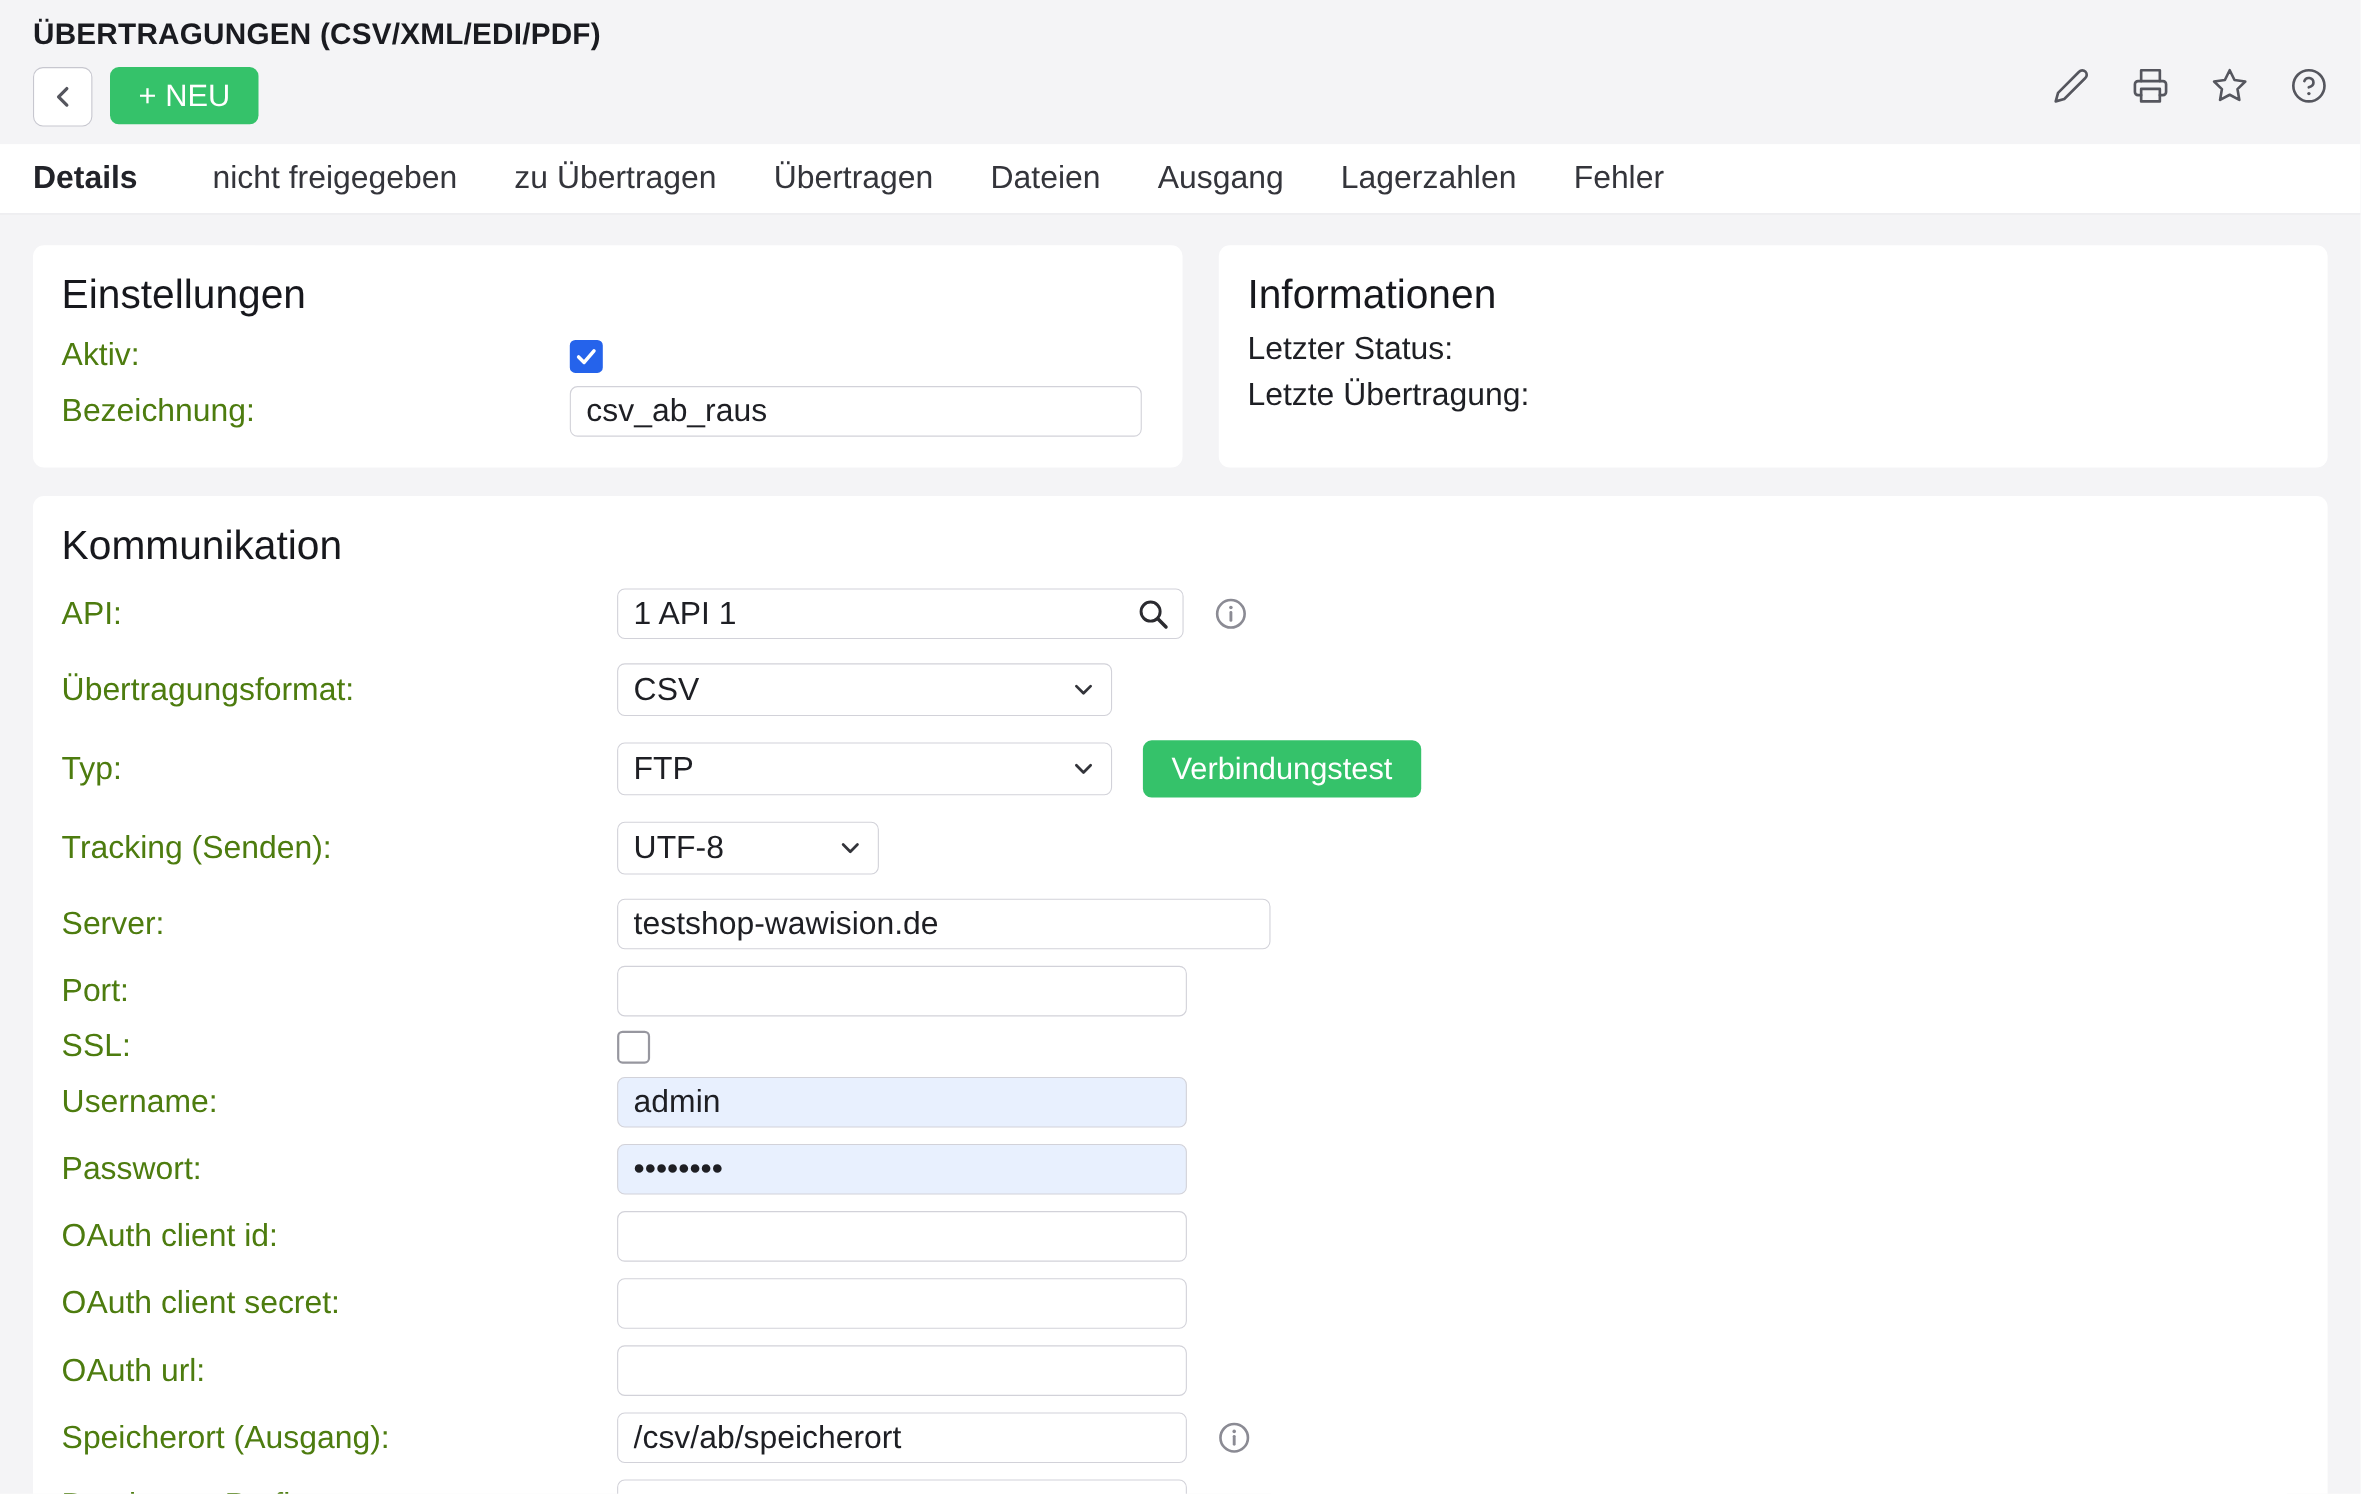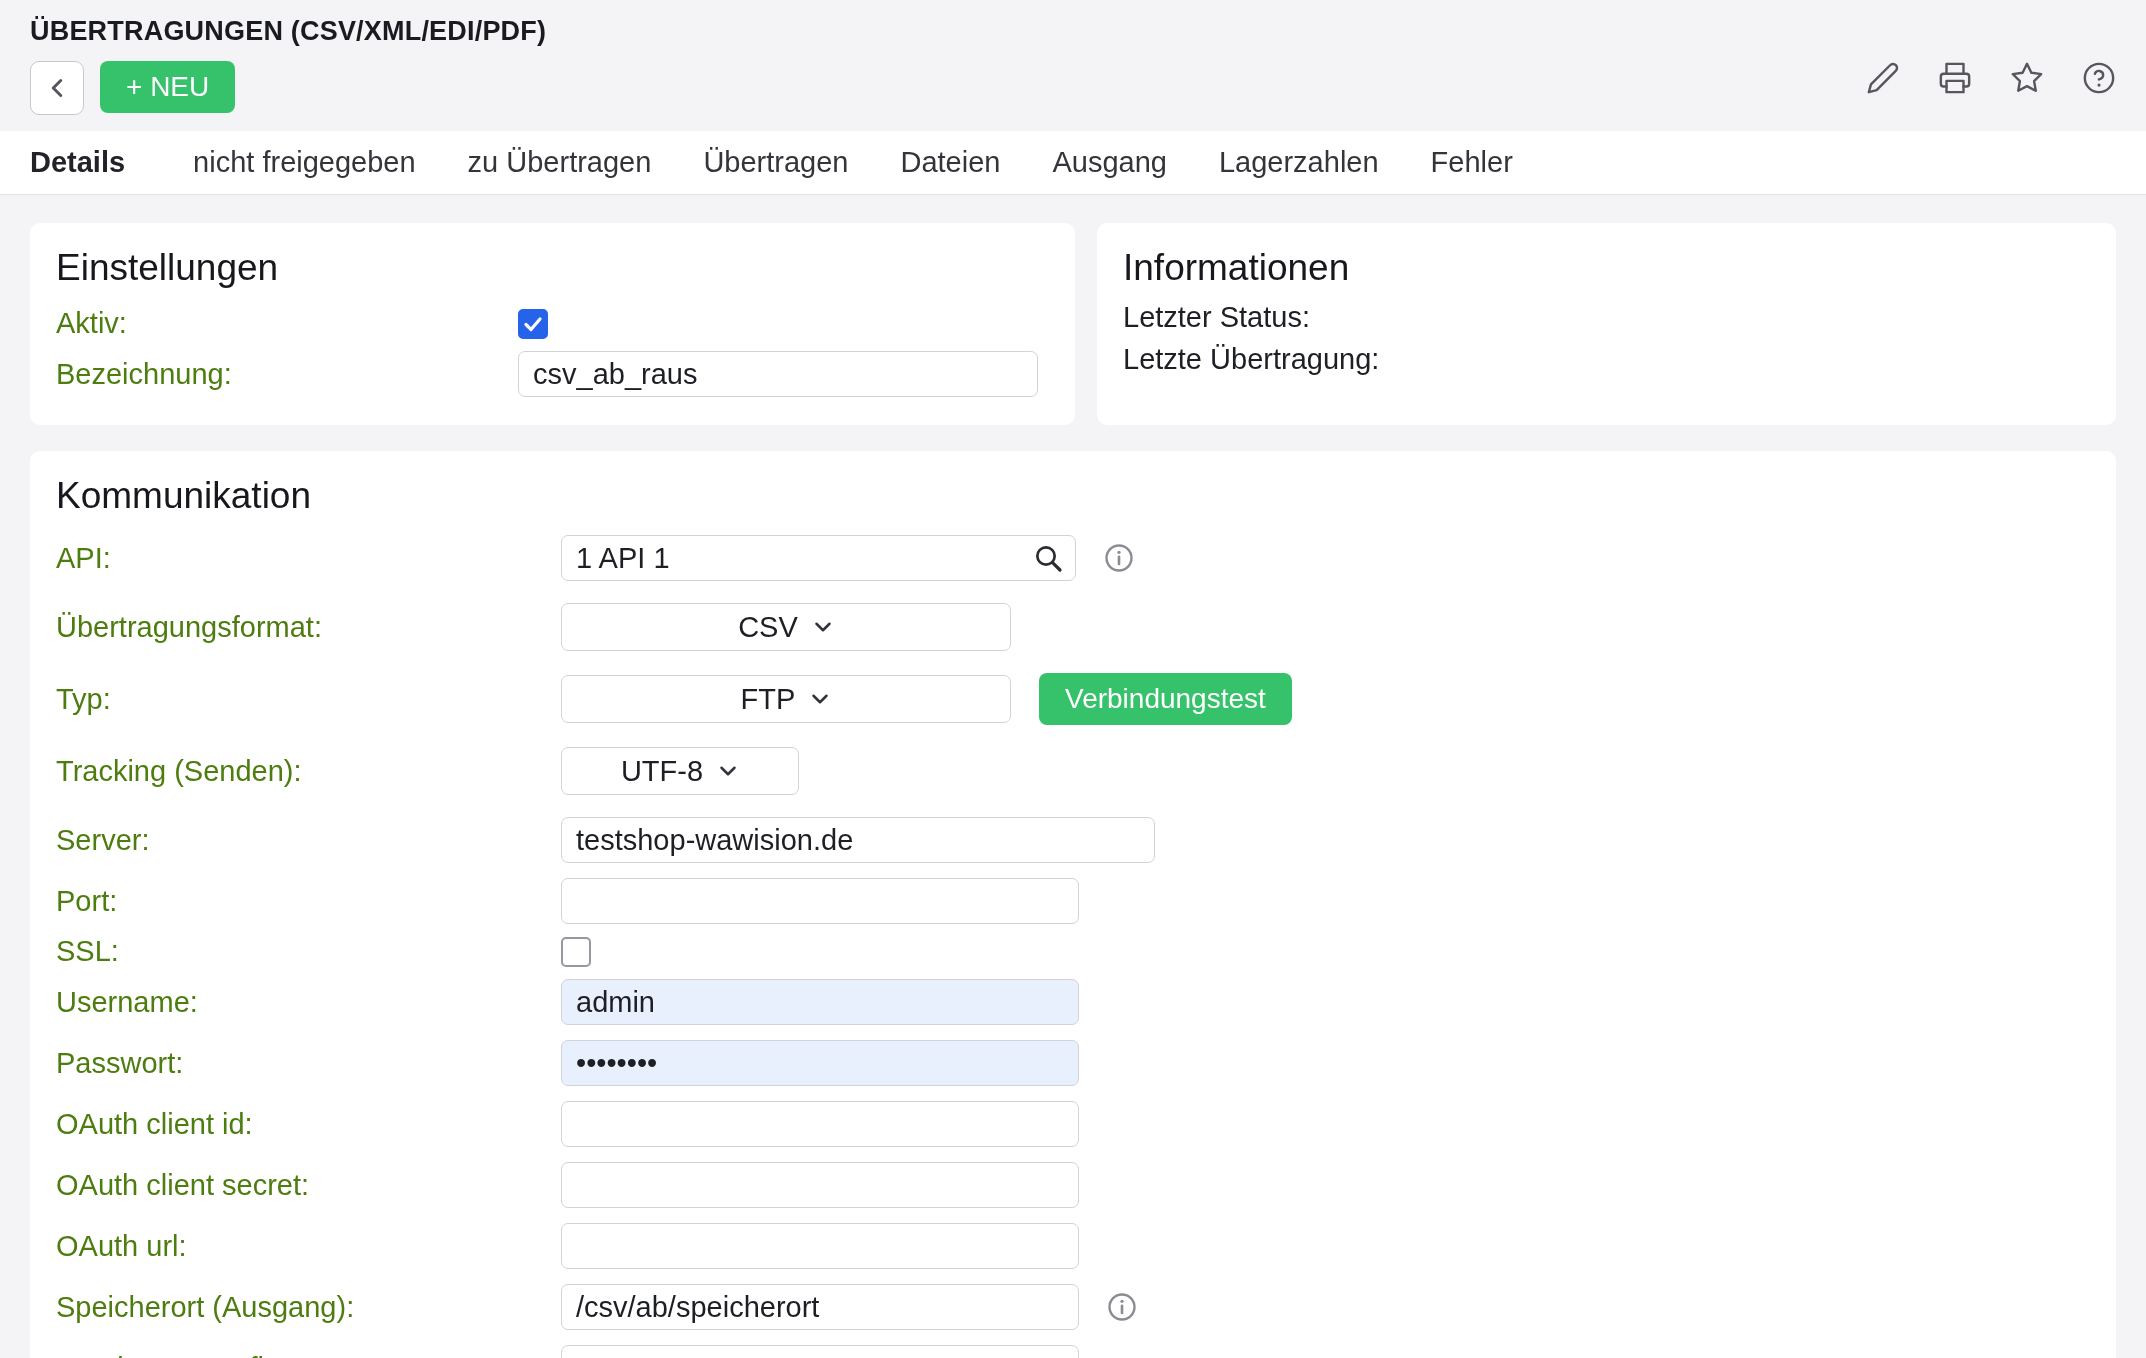--- a/index.html
+++ b/index.html
@@ -27,21 +27,21 @@
   .icon-btn svg { width: 34px; height: 34px; }
   
   .tabbar {
     background: #fff; border-bottom: 1px solid #e3e3e8; height: 64px;
     display: flex; align-items: center; padding: 0 30px; font-size: 29px; color: #34353b;
   }
   .tab { margin-right: 52px; cursor: pointer; white-space: nowrap; }
   .tab.active { font-weight: 700; color: #222329; margin-right: 68px; }
   
   .content { padding: 28px 30px 0 30px; display: flex; flex-direction: column; gap: 26px; }
-  .top-row { display: flex; gap: 22px; align-items: stretch; }
+  .top-row { display: flex; gap: 33px; align-items: stretch; }
   .card { background: #fff; border-radius: 10px; padding: 24px 26px; }
   .card-title { font-size: 37px; font-weight: 500; color: #17181d; margin-bottom: 18px; }
   .card-einstellungen { width: 1045px; }
   .card-informationen { flex: 1; }
   .card-kommunikation { width: 100%; }
   
   .frow { display: flex; align-items: center; margin-bottom: 15px; }
   .frow.tight { margin-bottom: 11px; }
   .frow.loose { margin-bottom: 22px; }
   .flabel { font-size: 29px; color: #4d7c0f; flex: 0 0 auto; }
@@ -52,21 +52,21 @@
     font-size: 29px; font-family: inherit; color: #1e1f24; padding: 0 14px; outline: none;
   }
   .txt.autofill { background: var(--autofill-bg, #e8f0fe); }
   .input-wrap { position: relative; display: inline-flex; align-items: center; }
   .input-wrap .mag {
     position: absolute; right: 12px; width: 32px; height: 32px; cursor: pointer;
   }
   .input-wrap .txt.with-icon { padding-right: 56px; }
   .select {
     height: 48px; border: 1px solid #d2d2d9; border-radius: 7px; background: #fff;
-    display: inline-flex; align-items: center; justify-content: center;
+    display: inline-flex; align-items: center; justify-content: space-between;
     padding: 0 12px 0 14px; font-size: 29px; cursor: pointer;
   }
   .select .chev { width: 26px; height: 26px; margin-left: 12px; }
   .info-ic { width: 30px; height: 30px; margin-left: 28px; flex: 0 0 auto; cursor: pointer; }
   .checkbox {
     width: 30px; height: 30px; border: 2px solid #97979f; border-radius: 5px; background: #fff;
     display: inline-flex; align-items: center; justify-content: center; cursor: pointer;
   }
   .checkbox svg { width: 24px; height: 24px; visibility: hidden; }
   .checkbox.checked { background: var(--checkbox-blue, #2563eb); border-color: var(--checkbox-blue, #2563eb); }

